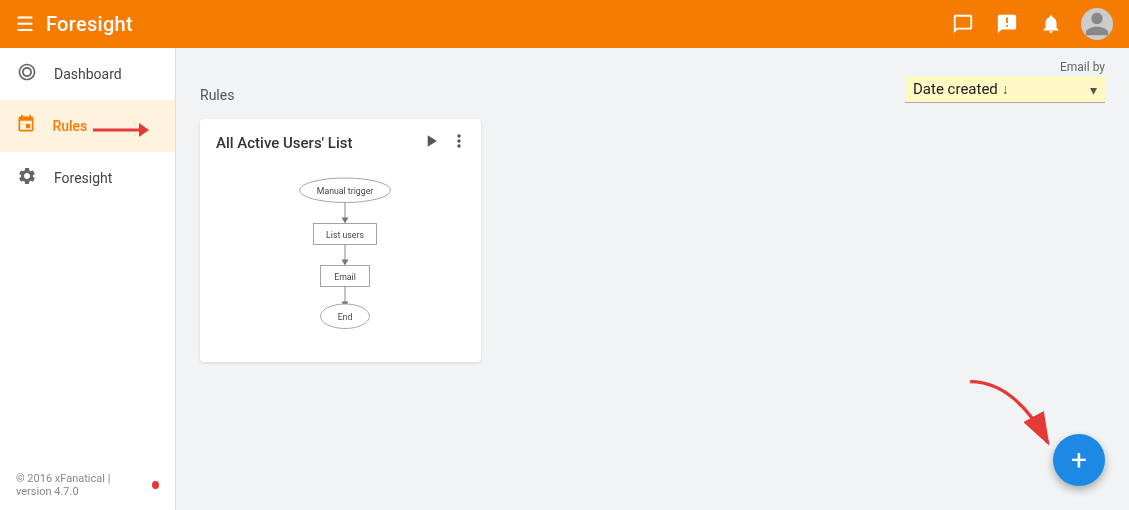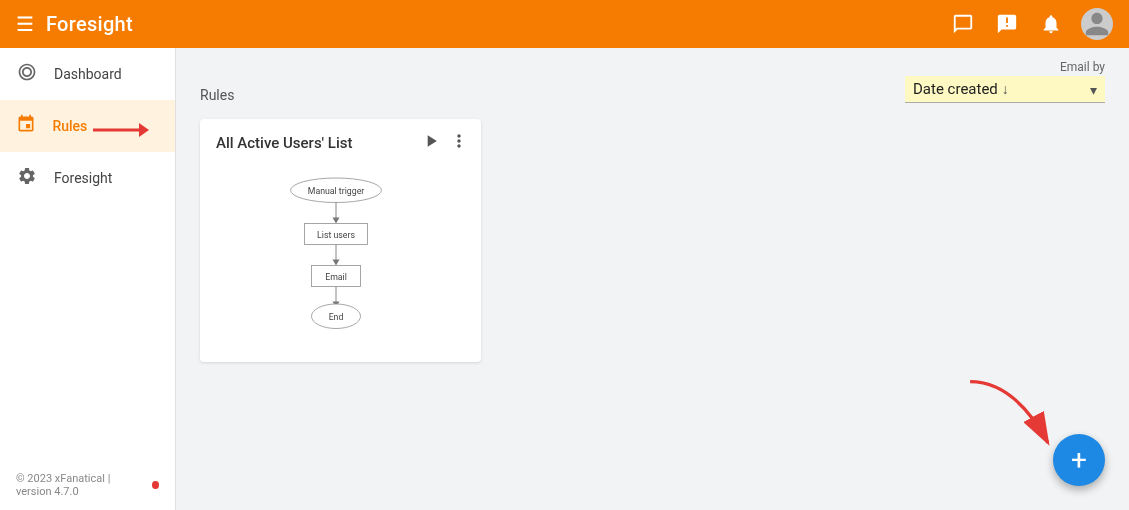--- a/index.html
+++ b/index.html
@@ -244,21 +244,21 @@
       color: #555;
       font-size: 18px;
       cursor: pointer;
     }
 
     
     .flowchart {
       padding: 8px 16px 16px 16px;
       display: flex;
       flex-direction: column;
-      align-items: flex-start;
+      align-items: flex-end;
     }
 
     
     .flow-svg {
       width: 240px;
       height: 175px;
     }
 
     
     .fab {
@@ -354,21 +354,21 @@
     <div class="sidebar-item">
       <span class="sidebar-item-icon">
         <svg width="20" height="20" viewBox="0 0 24 24" fill="#666">
             <path d="M19.14,12.94c0.04-0.3,0.06-0.61,0.06-0.94c0-0.32-0.02-0.64-0.07-0.94l2.03-1.58c0.18-0.14,0.23-0.41,0.12-0.61 l-1.92-3.32c-0.12-0.22-0.37-0.29-0.59-0.22l-2.39,0.96c-0.5-0.38-1.03-0.7-1.62-0.94L14.4,2.81c-0.04-0.24-0.24-0.41-0.48-0.41 h-3.84c-0.24,0-0.43,0.17-0.47,0.41L9.25,5.35C8.66,5.59,8.12,5.92,7.63,6.29L5.24,5.33c-0.22-0.08-0.47,0-0.59,0.22L2.74,8.87 C2.62,9.08,2.66,9.34,2.86,9.48l2.03,1.58C4.84,11.36,4.8,11.69,4.8,12s0.02,0.64,0.07,0.94l-2.03,1.58 c-0.18,0.14-0.23,0.41-0.12,0.61l1.92,3.32c0.12,0.22,0.37,0.29,0.59,0.22l2.39-0.96c0.5,0.38,1.03,0.7,1.62,0.94l0.36,2.54 c0.05,0.24,0.24,0.41,0.48,0.41h3.84c0.24,0,0.44-0.17,0.47-0.41l0.36-2.54c0.59-0.24,1.13-0.56,1.62-0.94l2.39,0.96 c0.22,0.08,0.47,0,0.59-0.22l1.92-3.32c0.12-0.22,0.07-0.47-0.12-0.61L19.14,12.94z M12,15.6c-1.98,0-3.6-1.62-3.6-3.6 s1.62-3.6,3.6-3.6s3.6,1.62,3.6,3.6S13.98,15.6,12,15.6z"></path>
           </svg>
       </span>
       <span>Foresight</span>
     </div>
 
     <div class="sidebar-footer">
-      <span>© 2023 xFanatical | version 4.7.0</span>
+      <span>© 2016 xFanatical | version 4.7.0</span>
       <span class="version-dot"></span>
     </div>
   </div>
 
   <div class="content-wrapper">
     <div class="content">
 
       <div class="content-header">
         <span class="content-breadcrumb">Rules</span>
         <div class="sort-area">

